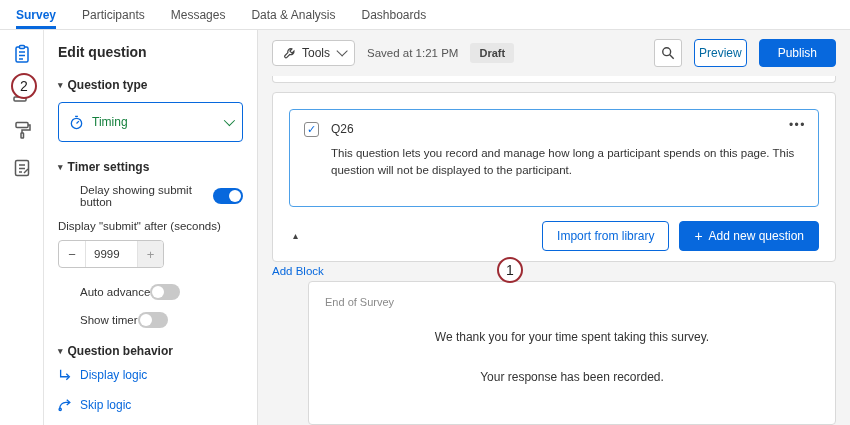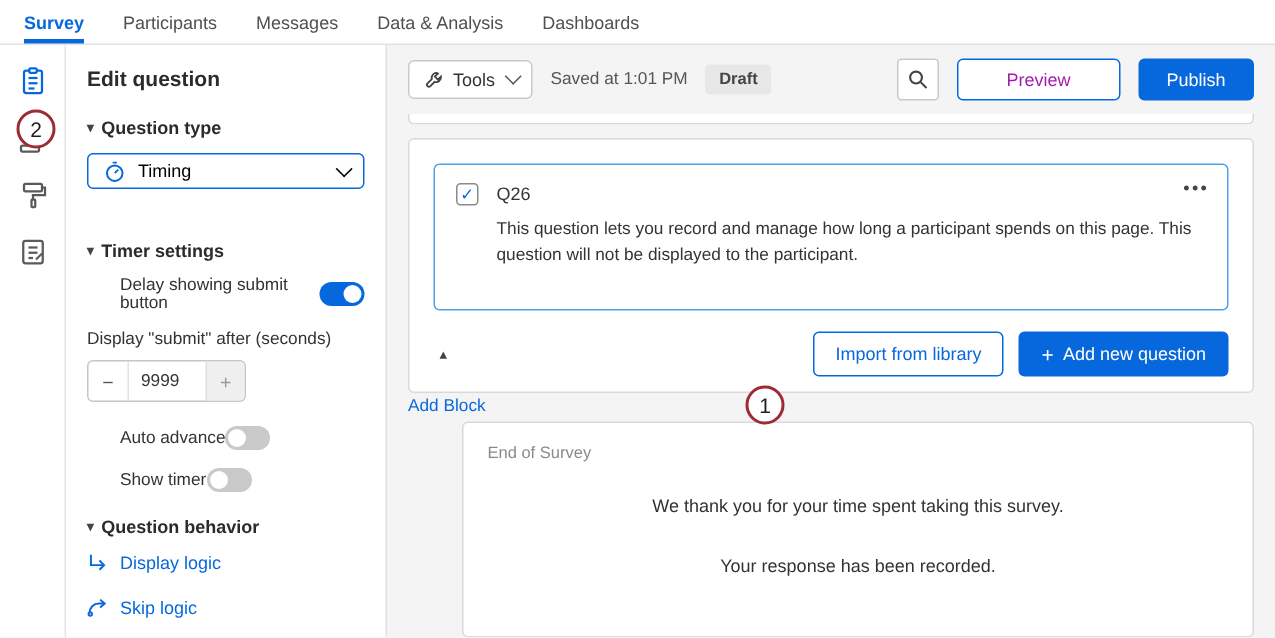--- a/index.html
+++ b/index.html
@@ -29,23 +29,23 @@
   .rail svg { width:20px; height:20px; }
   
   .panel {
     width:214px; background:#fff; border-right:1px solid #e0e0e0;
     padding:14px 14px 0 14px; overflow:hidden;
   }
   .panel h1 { font-size:14px; font-weight:bold; color:#2b2b2b; margin-bottom:18px; }
   .sect-head { font-size:12px; font-weight:bold; color:#2b2b2b; display:flex; align-items:center; gap:5px; margin-bottom:10px; cursor:pointer; }
   .caret { font-size:9px; color:#444; }
   .dropdown {
-    height:24px; border:1px solid #0768dd; border-radius:4px; color:#000000;
+    height:40px; border:1px solid #0768dd; border-radius:4px; color:#15803d;
     display:flex; align-items:center; padding:0 10px; gap:8px; cursor:pointer;
-    margin-bottom:34px; background:#fff;
+    margin-bottom:18px; background:#fff;
   }
   .dropdown .dd-label { flex:1; font-size:12px; }
   .chev { width:8px; height:8px; border-right:1.6px solid currentColor; border-bottom:1.6px solid currentColor; transform:rotate(45deg) translateY(-2px); }
   .row { display:flex; align-items:center; margin-bottom:12px;margin-left:22px; }
   .row .lbl { font-size:11.5px; color:#333; }
   .toggle { width:30px; height:16px; border-radius:8px; position:relative; cursor:pointer; flex:none; }
   .toggle.on { background:#0768dd; }
   .toggle.off { background:#c9c9c9; }
   .toggle .knob { position:absolute; top:2px; width:12px; height:12px; border-radius:50%; background:#fff; }
   .toggle.on .knob { right:2px; } .toggle.off .knob { left:2px; }
@@ -61,21 +61,21 @@
   .toolbar { height:46px; display:flex; align-items:center; gap:12px; padding:0 14px; }
   .btn { border-radius:4px; font-size:12px; cursor:pointer; display:flex; align-items:center; gap:6px; }
   .tools-btn { background:#fff; border:1px solid #c9c9c9; padding:5px 10px; color:#333; }
   .tools-btn svg { width:13px; height:13px; }
   .tools-btn .chev { transform:rotate(45deg) translateY(-3px); border-color:#555; }
   .saved-text { font-size:11.5px; color:#555; }
   .badge { background:#e7e7e7; color:#444; font-size:11px; padding:4px 9px; border-radius:3px;font-weight:bold; }
   .tspacer { flex:1; }
   .icon-btn { width:28px; height:28px; background:#fff; border:1px solid #c9c9c9; border-radius:3px; display:flex; align-items:center; justify-content:center; cursor:pointer; }
   .icon-btn svg { width:14px; height:14px; }
-  .preview-btn { background:#fff; border:1px solid #0768dd; color:#a21caf; padding:6px 32px; }
+  .preview-btn { background:#fff; border:1px solid #0768dd; color:#0369a1; padding:6px 4px; }
   .publish-btn { background:#0768dd; border:1px solid #0768dd; color:#fff; padding:6px 18px; }
   .scrollarea { flex:1; padding:0 14px; display:flex; flex-direction:column; overflow:hidden; }
   .partial-card {
     height:13px; background:#fff; border:1px solid #d9d9d9; border-top:none;
     border-radius:0 0 4px 4px; margin-bottom:9px;
   }
   .block-container { background:#fff; border:1px solid #d9d9d9; border-radius:4px; padding:16px 16px 10px 16px; }
   .q-card { border:1px solid #4da0e8; border-radius:4px; background:#fff; padding:12px 14px; position:relative; min-height:98px; }
   .q-head { display:flex; align-items:center; gap:12px; }
   .checkbox { width:15px; height:15px; border:1px solid #8a8a8a; border-radius:3px; background:#fff; display:flex; align-items:center; justify-content:center; font-size:11px; color:#0768dd; cursor:pointer; flex:none; }
@@ -227,21 +227,21 @@
 
   <div class="main">
     <div class="toolbar">
       <div class="btn tools-btn">
         <svg viewBox="0 0 16 16" fill="none" stroke="#444" stroke-width="1.5">
           <path d="M10 2a4 4 0 0 0-4 5L2.5 10.5a1.6 1.6 0 1 0 2.3 2.3L8.3 9.3A4 4 0 0 0 13.5 5L11 7.5 8.5 5 11 2.5z"></path>
         </svg>
         <span>Tools</span>
         <span class="chev"></span>
       </div>
-      <span class="saved-text">Saved at 1:01 PM</span>
+      <span class="saved-text">Saved at 1:21 PM</span>
       <span class="badge">Draft</span>
       <div class="tspacer"></div>
       <div class="icon-btn">
         <svg viewBox="0 0 16 16" fill="none" stroke="#444" stroke-width="1.6">
           <circle cx="6.5" cy="6.5" r="4.5"></circle>
             <line x1="10" y1="10" x2="14.5" y2="14.5"></line>
         </svg>
       </div>
       <div class="btn preview-btn">Preview</div>
       <div class="btn publish-btn">Publish</div>

